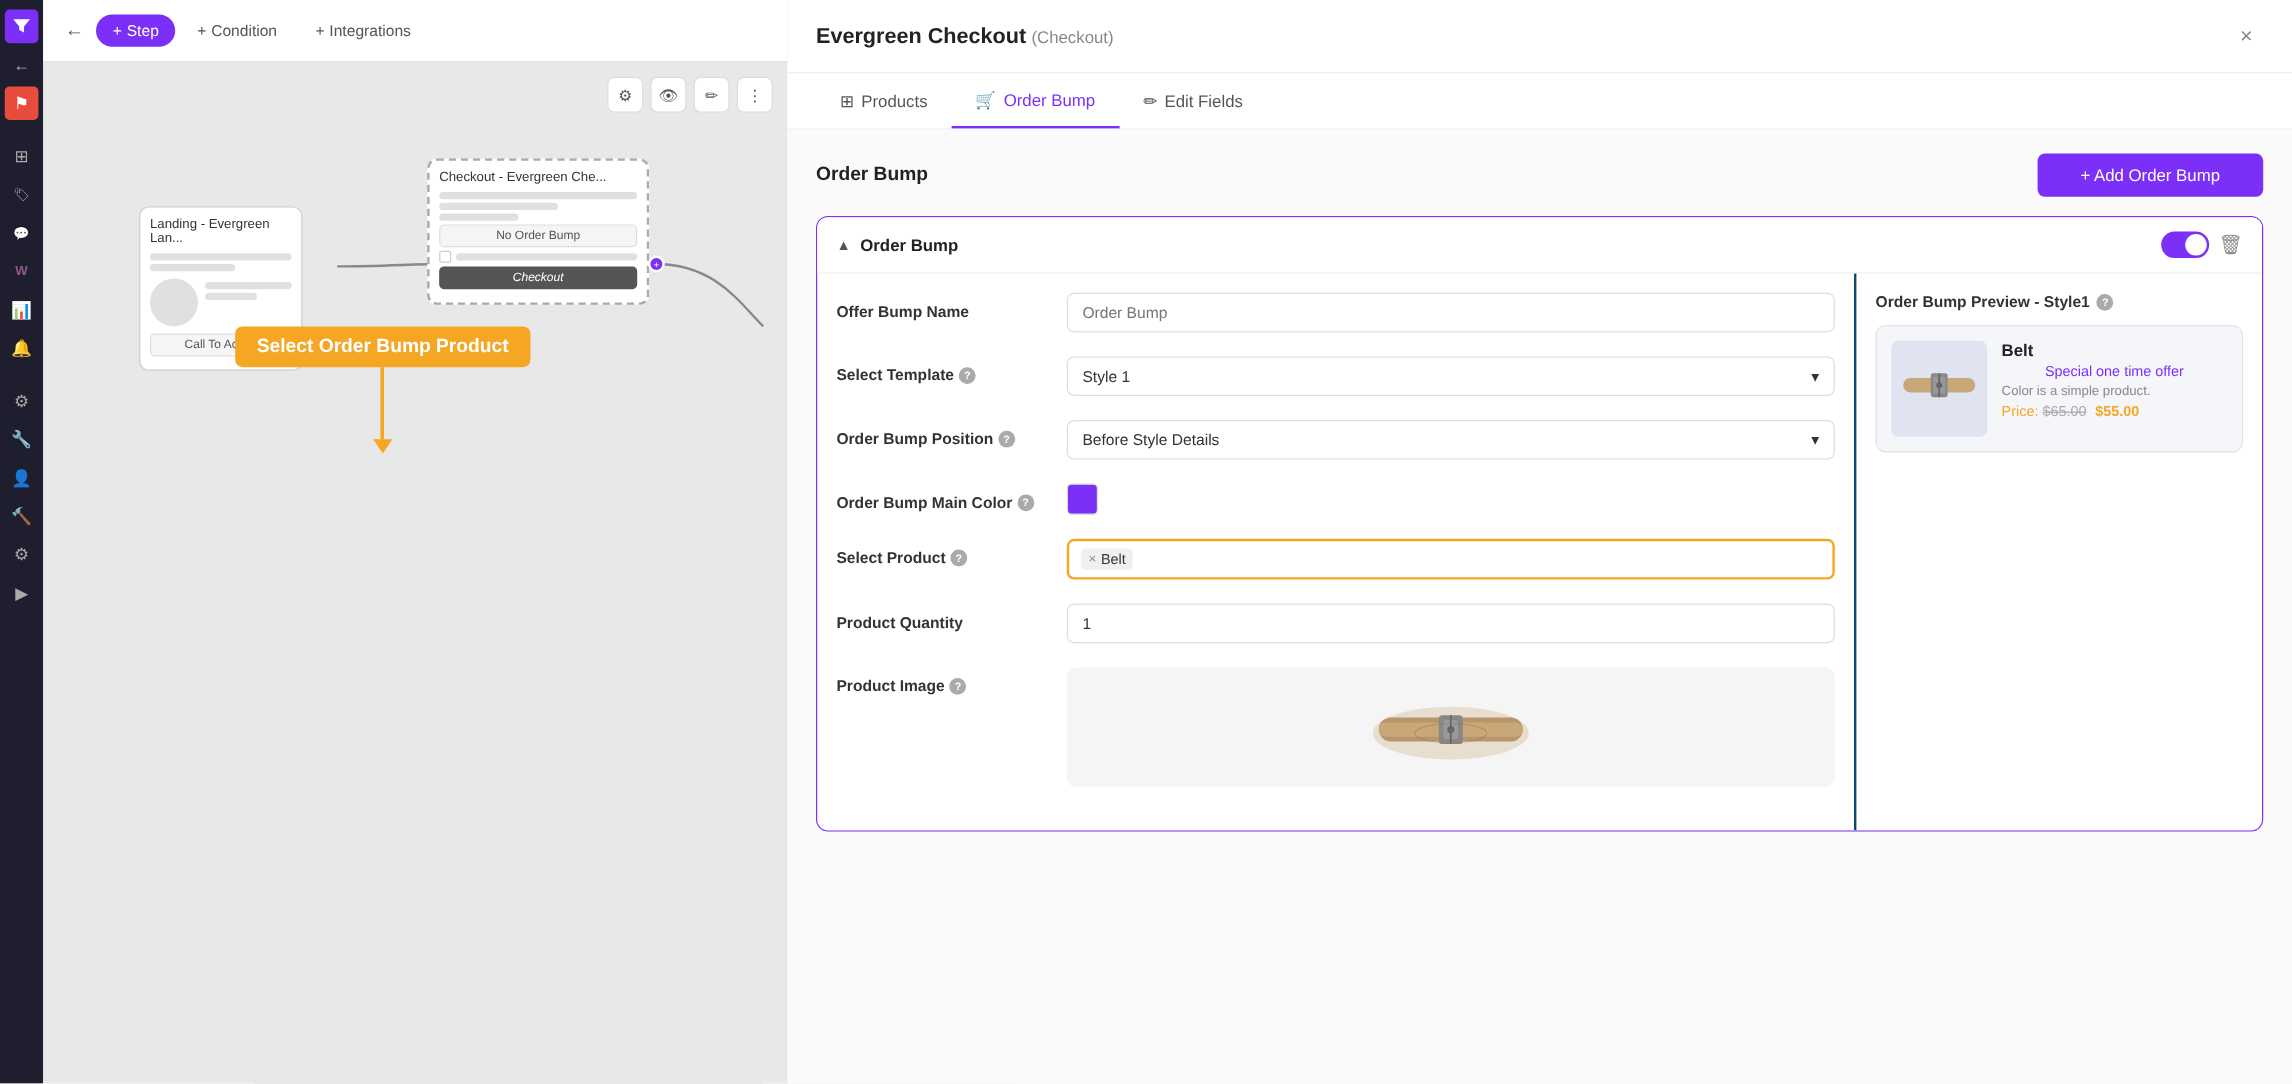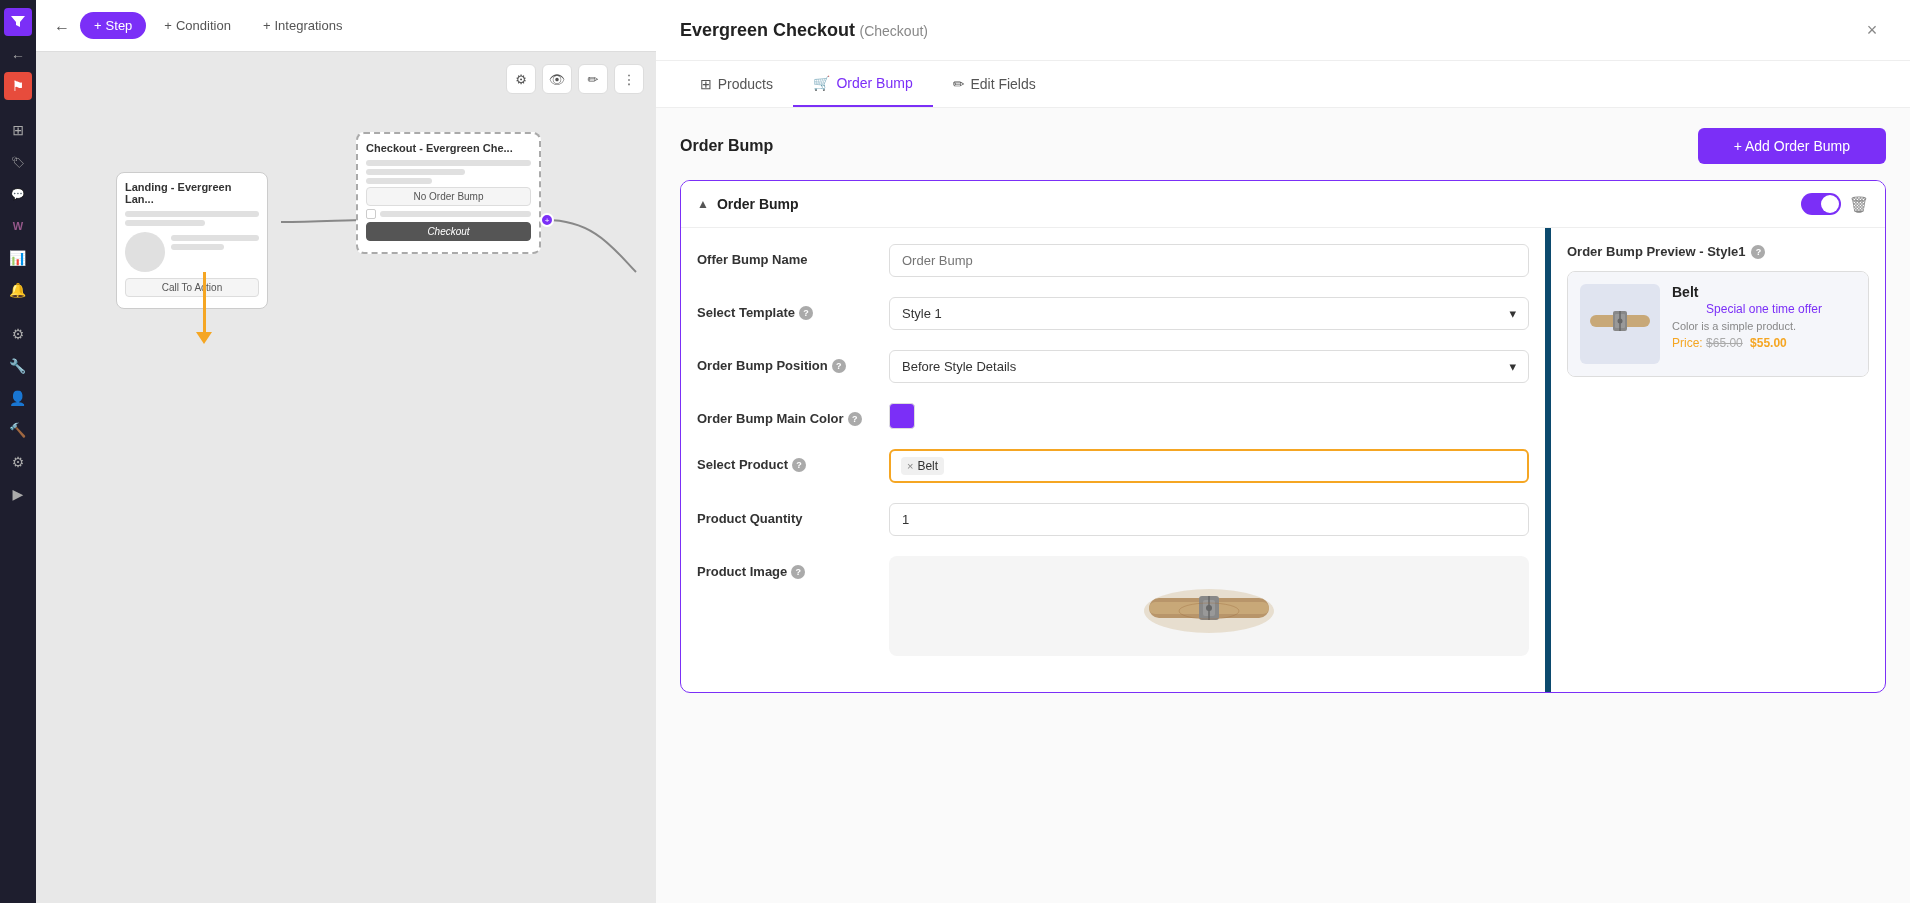--- a/index.html
+++ b/index.html
@@ -99,30 +99,30 @@
     .flow-node {
       position: absolute;
       background: white;
       border: 1px solid #ccc;
       border-radius: 8px;
       padding: 8px;
       font-size: 11px;
     }
     .landing-node {
       left: 80px; top: 120px;
-      width: 152px;
+      width: 136px;
     }
     .checkout-node {
       left: 320px; top: 80px;
       width: 185px;
       border: 2px dashed #aaa;
     }
     .node-header {
       font-size: 11px;
-      font-weight: 700;
+      font-weight: 400;
       color: #333;
       margin-bottom: 6px;
     }
     .node-placeholder-line {
       height: 6px;
       background: #e0e0e0;
       border-radius: 3px;
       margin: 3px 0;
     }
     .node-placeholder-line.short { width: 60%; }
@@ -306,21 +306,21 @@
       display: flex;
       gap: 0;
     }
     .form-section {
       flex: 1;
       padding: 16px;
     }
     .preview-section {
       width: 340px;
       flex-shrink: 0;
-      border-left: 6px solid #0c4a6e;
+      border-left: 2px solid #0c4a6e;
       padding: 16px;
     }
     .form-row {
       display: flex;
       align-items: flex-start;
       margin-bottom: 20px;
       gap: 12px;
     }
     .form-label {
       width: 180px;
@@ -570,20 +570,21 @@
       <div style="display:flex;align-items:center;gap:4px;margin:3px 0;">
         <div style="width:10px;height:10px;border:1px solid #ccc;border-radius:2px;"></div>
         <div class="node-placeholder-line" style="flex:1;margin:0;"></div>
       </div>
       <div class="node-btn primary">Checkout</div>
     </div>
 
     <div class="connector-dot plus" style="left:504px;top:161px;"></div>
 
     <div class="annotation-container">
+      <div class="annotation-bubble">Select Order Bump Product</div>
       <div class="annotation-arrow"></div>
       <div class="annotation-arrow-head"></div>
     </div>
 
   </div>
 </div>
 
 <div class="right-panel">
 
   <div class="panel-header">

